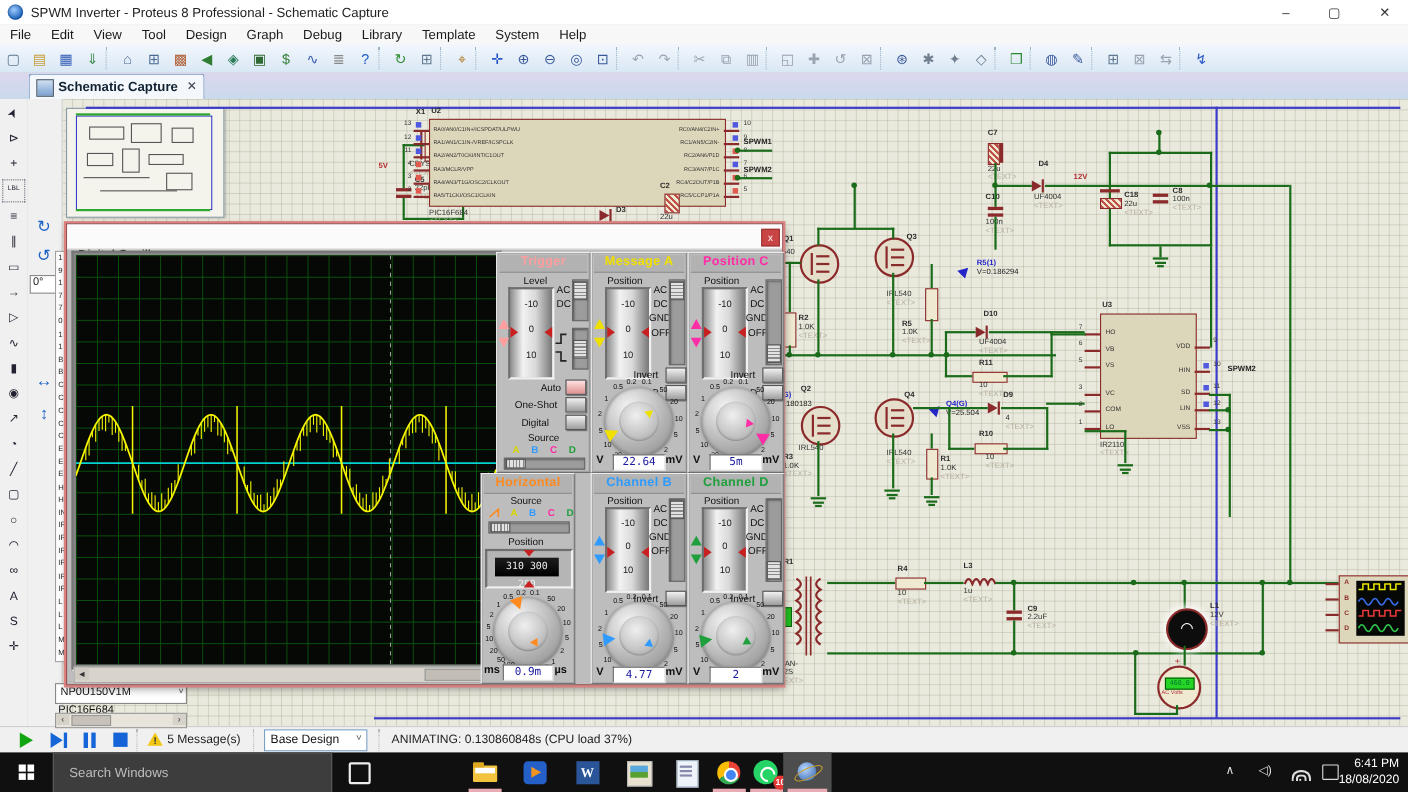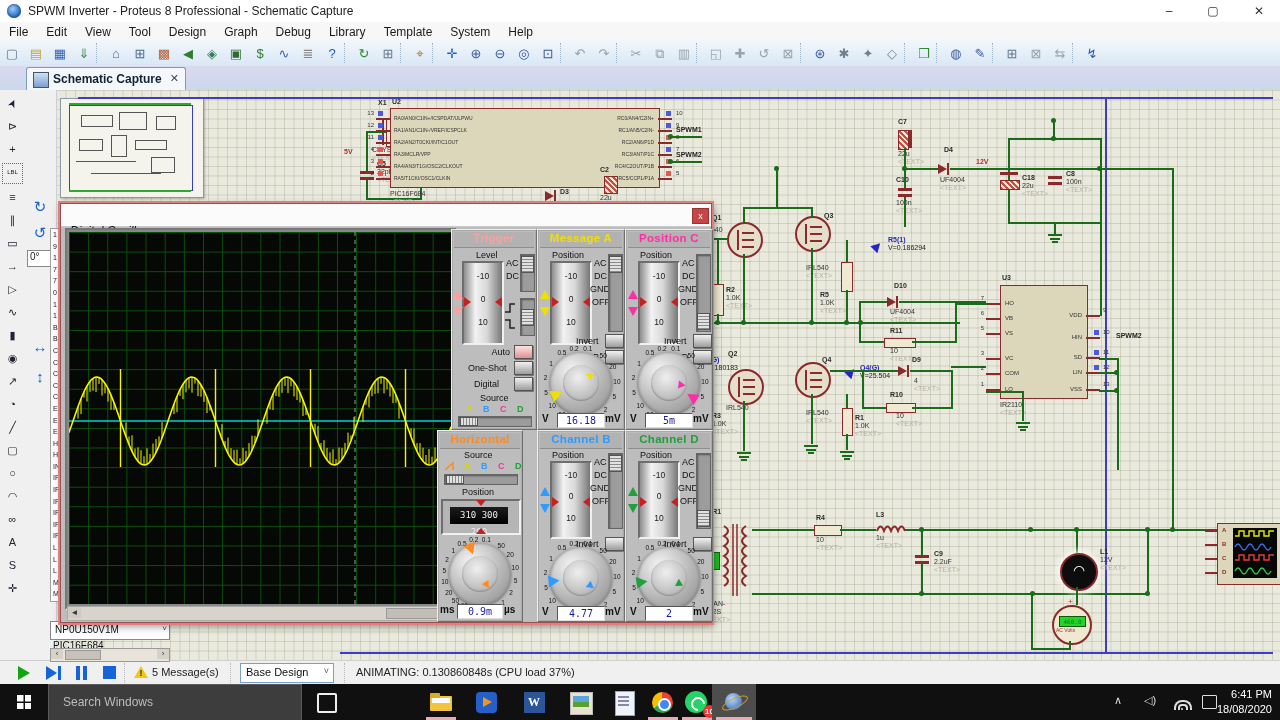--- a/index.html
+++ b/index.html
@@ -871,21 +871,21 @@
           <span class="ktick" style="left: 19.9229px; top: 69.5297px;">20</span>
           <span class="ktick" style="left: 61.1638px; top: 10.6316px;">50</span>
           <span class="ktick" style="left: 70.7861px; top: 22.099px;">20</span>
           <span class="ktick" style="left: 74.9507px; top: 37.1159px;">10</span>
           <span class="ktick" style="left: 72.3786px; top: 52.4858px;">5</span>
           <span class="ktick" style="left: 63.5519px; top: 65.3287px;">2</span>
           <span class="ptr" style="left: 14.5297px; top: 50.4107px; border-top-color: rgb(240, 224, 0); transform: translate(-50%, -50%) rotate(-115deg);"></span>
           <span class="ptr small" style="left: 49.2441px; top: 30.9964px; border-top-color: rgb(240, 224, 0); transform: translate(-50%, -50%) rotate(232deg);"></span>
         </div>
       <span class="a kunit" style="left:4px;top:183px">V</span>
-      <div class="a kval" style="left:19px;top:183px;width:46px">16.18</div>
+      <div class="a kval" style="left:19px;top:183px;width:46px">22.64</div>
       <span class="a kunit" style="left:67px;top:183px">mV</span>
     </div>
 
     <div class="a osec" style="left:564px;top:25px;width:86px;height:199px">
       <div class="a otitle" style="color:#ff2ea6">Position C</div>
       <span class="a olabel" style="left:14px;top:20px">Position</span>
       <div class="a vsl" style="left:12px;top:31px">
         <span style="top:8px">-10</span>
         <span style="top:31px">0</span>
         <span style="top:54px">10</span>

